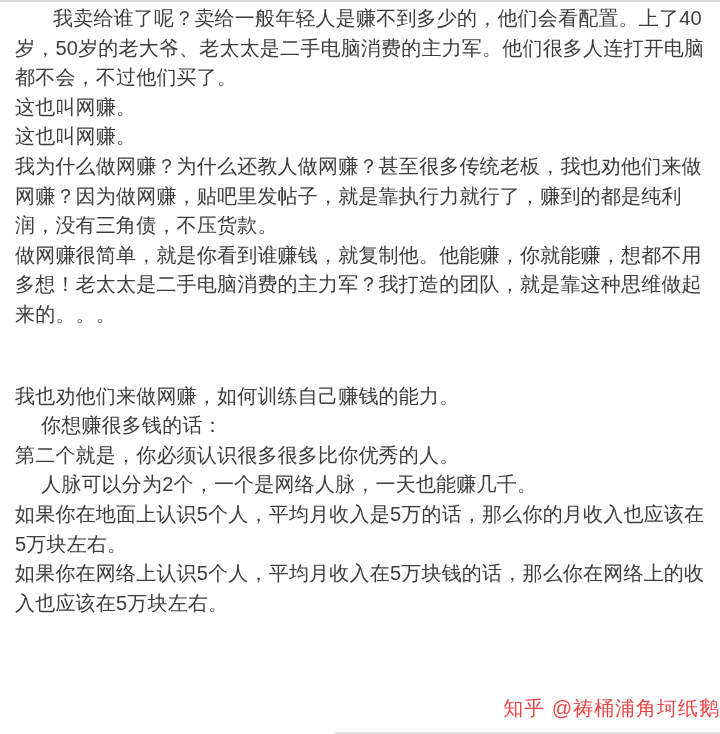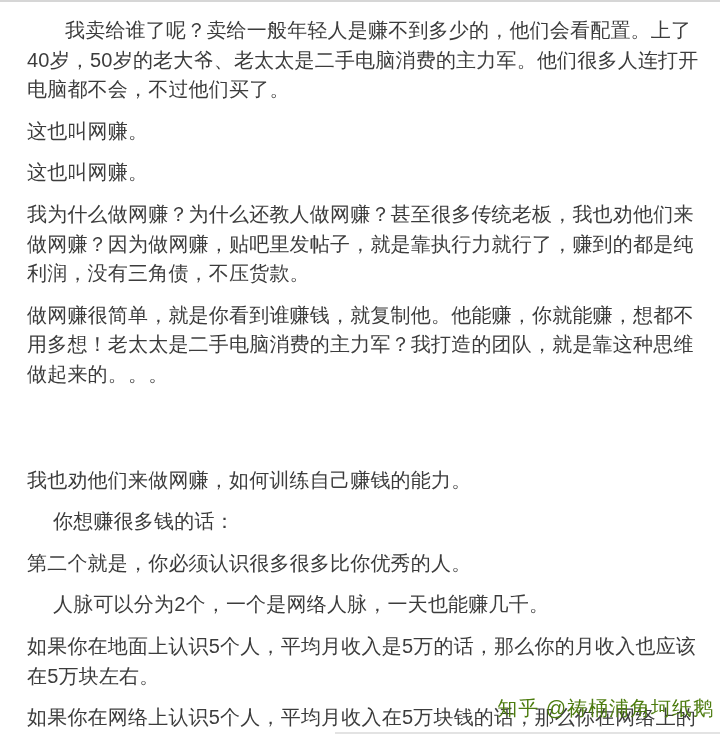--- a/index.html
+++ b/index.html
@@ -34,35 +34,35 @@
     position: absolute;
     top: 4px;
     left: 15px;
     width: 697px;
     font-size: 20px;
     line-height: 29.6px;
     color: #3c3c3c;
     letter-spacing: 0.2px;
   }
   .article p {
-    margin: 12px;
+    margin: 0;
     padding: 0;
     word-break: break-all;
   }
   .indent-lg { text-indent: 38px; }
   .indent-sm { text-indent: 26px; }
   .paragraph-gap {
     height: 52px;
   }
   .watermark {
     position: absolute;
-    right: 6px;
+    right: 0;
     bottom: 12px;
     font-size: 20px;
-    color: #4d7c0f;
+    color: #ef4444;
     letter-spacing: 1px;
     white-space: nowrap;
     pointer-events: none;
   }
 </style>
 </head>
 <body>
 
 <div class="top-edge-line"></div>
 

